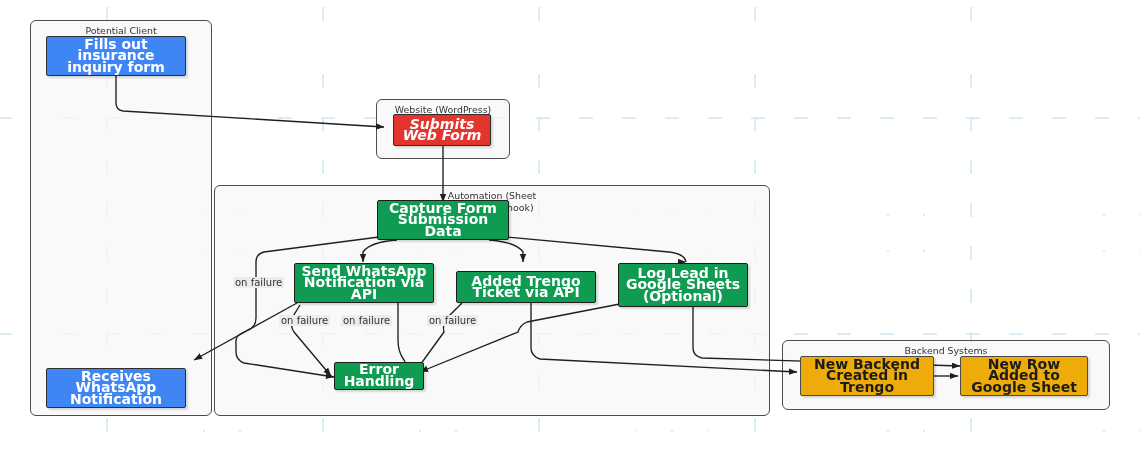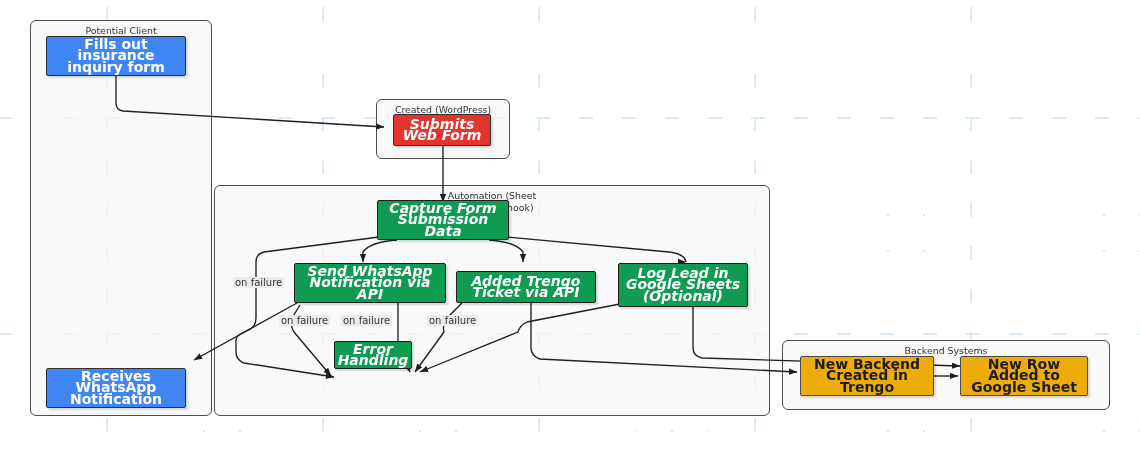--- a/index.html
+++ b/index.html
@@ -80,21 +80,21 @@
     z-index: 4;
     font-size: 14px;
     font-weight: bold;
     line-height: 11.5px;
     color: #ffffff;
     box-shadow: 2px 2px 2px rgba(0,0,0,0.14);
     padding: 2px 4px;
   }
   .node.blue   { background: #3f86f4; border: 1.3px solid #2f2f2f; }
   .node.red    { background: #e4342e; border: 1.3px solid #2f2f2f; }
-  .node.green  { background: #109b53; border: 1.3px solid #1d1d1d; font-style: italic; }
+  .node.green  { background: #109b53; border: 1.3px solid #1d1d1d; }
   .node.orange { background: #edac09; border: 1.3px solid #4a4a4a; color: #1c1c1c; }
   .edge-label {
     position: absolute;
     background: #ececec;
     color: #333333;
     font-size: 10px;
     line-height: 11px;
     padding: 0px 2px;
     z-index: 5;
     white-space: nowrap;
@@ -103,21 +103,21 @@
 </head>
 <body>
 
 <div id="canvas">
 
   <div class="cluster" style="left:30px; top:20px; width:180px; height:394px;">
     <div class="cluster-label">Potential Client</div>
   </div>
 
   <div class="cluster" style="left:376px; top:99px; width:132px; height:58px;">
-    <div class="cluster-label">Created (WordPress)</div>
+    <div class="cluster-label">Website (WordPress)</div>
   </div>
 
   <div class="cluster" style="left:214px; top:185px; width:554px; height:229px;">
     <div class="cluster-label">Automation (Sheet
 Script / Webhook)</div>
   </div>
 
   <div class="cluster" style="left:782px; top:340px; width:326px; height:68px;">
     <div class="cluster-label">Backend Systems</div>
   </div>
@@ -169,33 +169,33 @@
   </div>
 
   <div class="node red" style="left:393px; top:114px; width:98px; height:32px;font-style:italic;">
     <span>Submits Web Form</span>
   </div>
 
   <div class="node green" style="left:377px; top:200px; width:132px; height:40px;">
     <span>Capture Form Submission Data</span>
   </div>
 
-  <div class="node green" style="left:294px; top:263px; width:152px; height:40px;">
+  <div class="node green" style="left:294px; top:263px; width:140px; height:40px;">
     <span>Send WhatsApp Notification via API</span>
   </div>
 
   <div class="node green" style="left:456px; top:271px; width:140px; height:32px;">
     <span>Added Trengo Ticket via API</span>
   </div>
 
   <div class="node green" style="left:618px; top:263px; width:130px; height:44px;">
     <span>Log Lead in Google Sheets (Optional)</span>
   </div>
 
-  <div class="node green" style="left:334px; top:341px; width:78px; height:28px;">
+  <div class="node green" style="left:334px; top:362px; width:90px; height:28px;align-items:flex-end;">
     <span>Error Handling</span>
   </div>
 
   <div class="node orange" style="left:800px; top:356px; width:134px; height:40px;">
     <span>New Backend Created in Trengo</span>
   </div>
 
   <div class="node orange" style="left:960px; top:356px; width:128px; height:40px;">
     <span>New Row Added to Google Sheet</span>
   </div>

